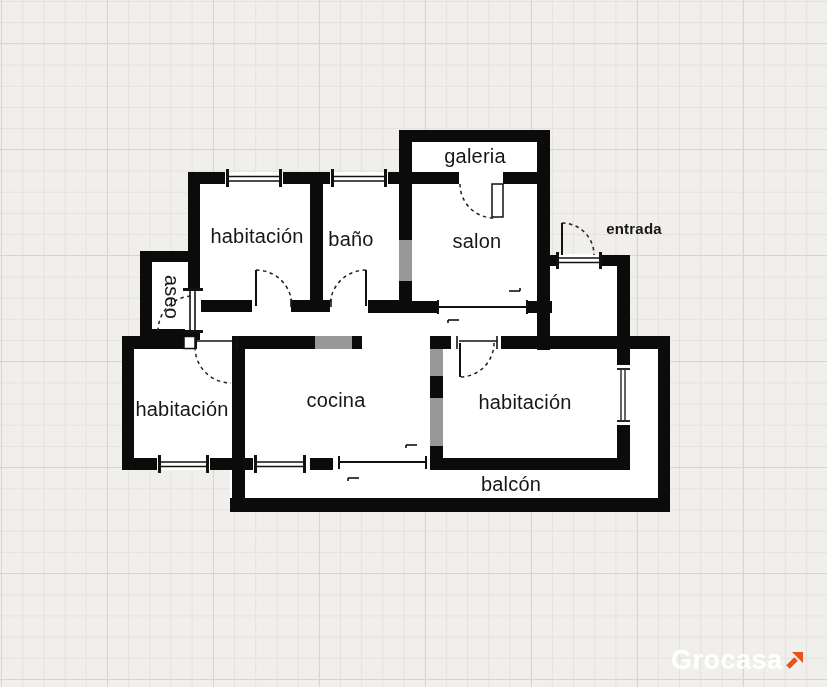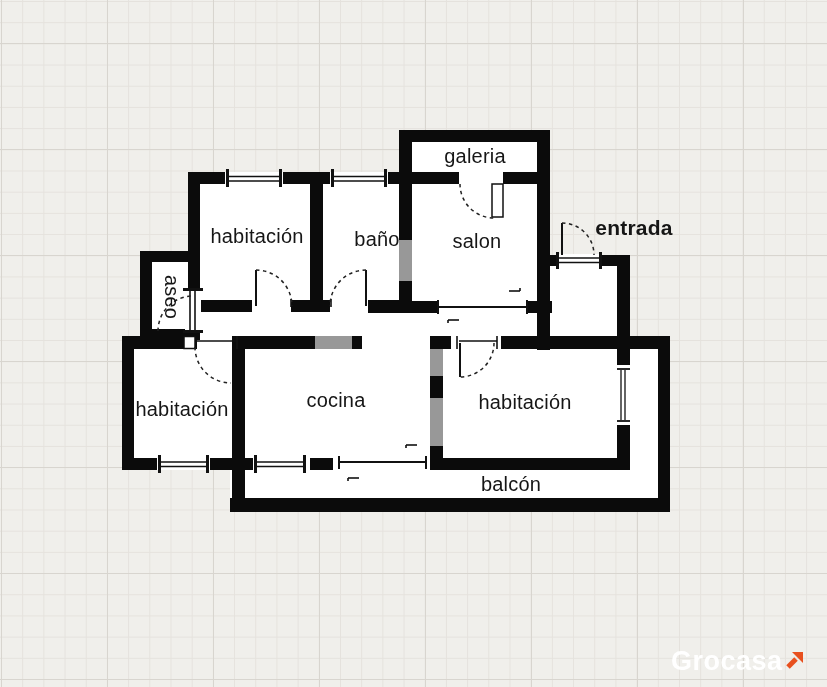--- a/index.html
+++ b/index.html
@@ -15,25 +15,25 @@
     background-size:106px 106px,106px 106px,21.2px 21.2px,21.2px 21.2px;
     background-position:1px 0,0 43px,1px 1px,0 1px;
   }
   .wt{position:absolute;background:#ffffff;}
   .w{position:absolute;background:#0b0b0b;}
   .patch{position:absolute;background:rgba(255,255,255,0.58);pointer-events:none;}
   .lbl{
     position:absolute;transform:translate(-50%,-50%);
     font-size:20px;color:#161616;white-space:nowrap;letter-spacing:0.2px;
   }
-  .lbl.bold{font-weight:bold;font-size:21px;}
+  .lbl.bold{font-weight:bold;font-size:15px;}
   .lbl.rot{transform:translate(-50%,-50%) rotate(90deg);}
   #symbols{position:absolute;left:0;top:0;pointer-events:none;}
   .brand{
-    position:absolute;left:671px;top:645px;display:flex;align-items:center;
+    position:absolute;left:671px;top:645px;display:flex;align-items:flex-start;
     color:#ffffff;font-size:27px;font-weight:600;letter-spacing:0.5px;
   }
   .brand .arrow{margin-left:2px;margin-top:1px;}
 </style>
 </head>
 <body>
 
 <div id="canvas">
 
   <div class="wt" style="left:399px;top:130px;width:151px;height:183px;"></div>
@@ -203,21 +203,21 @@
   <div class="patch" style="left:315px;top:336px;width:37px;height:13px;"></div>
   <div class="patch" style="left:430px;top:349px;width:13px;height:27px;"></div>
   <div class="patch" style="left:430px;top:398px;width:13px;height:48px;"></div>
   <div class="patch" style="left:399px;top:240px;width:13px;height:41px;"></div>
   <div class="patch" style="left:336px;top:390px;width:29px;height:19px;"></div>
   <div class="patch" style="left:474px;top:392px;width:29px;height:21px;"></div>
   <div class="patch" style="left:318px;top:317px;width:10px;height:10px;"></div>
 
   <div class="lbl" style="left:475px;top:156px;">galeria</div>
   <div class="lbl" style="left:257px;top:236px;">habitación</div>
-  <div class="lbl" style="left:377px;top:239px;">baño</div>
+  <div class="lbl" style="left:351px;top:239px;">baño</div>
   <div class="lbl" style="left:477px;top:241px;">salon</div>
   <div class="lbl bold" style="left:634px;top:228px;">entrada</div>
   <div class="lbl rot" style="left:171px;top:297px;">aseo</div>
   <div class="lbl" style="left:182px;top:409px;">habitación</div>
   <div class="lbl" style="left:336px;top:400px;">cocina</div>
   <div class="lbl" style="left:525px;top:402px;">habitación</div>
   <div class="lbl" style="left:511px;top:484px;">balcón</div>
 
   <div class="brand">
     <span>Grocasa</span>

